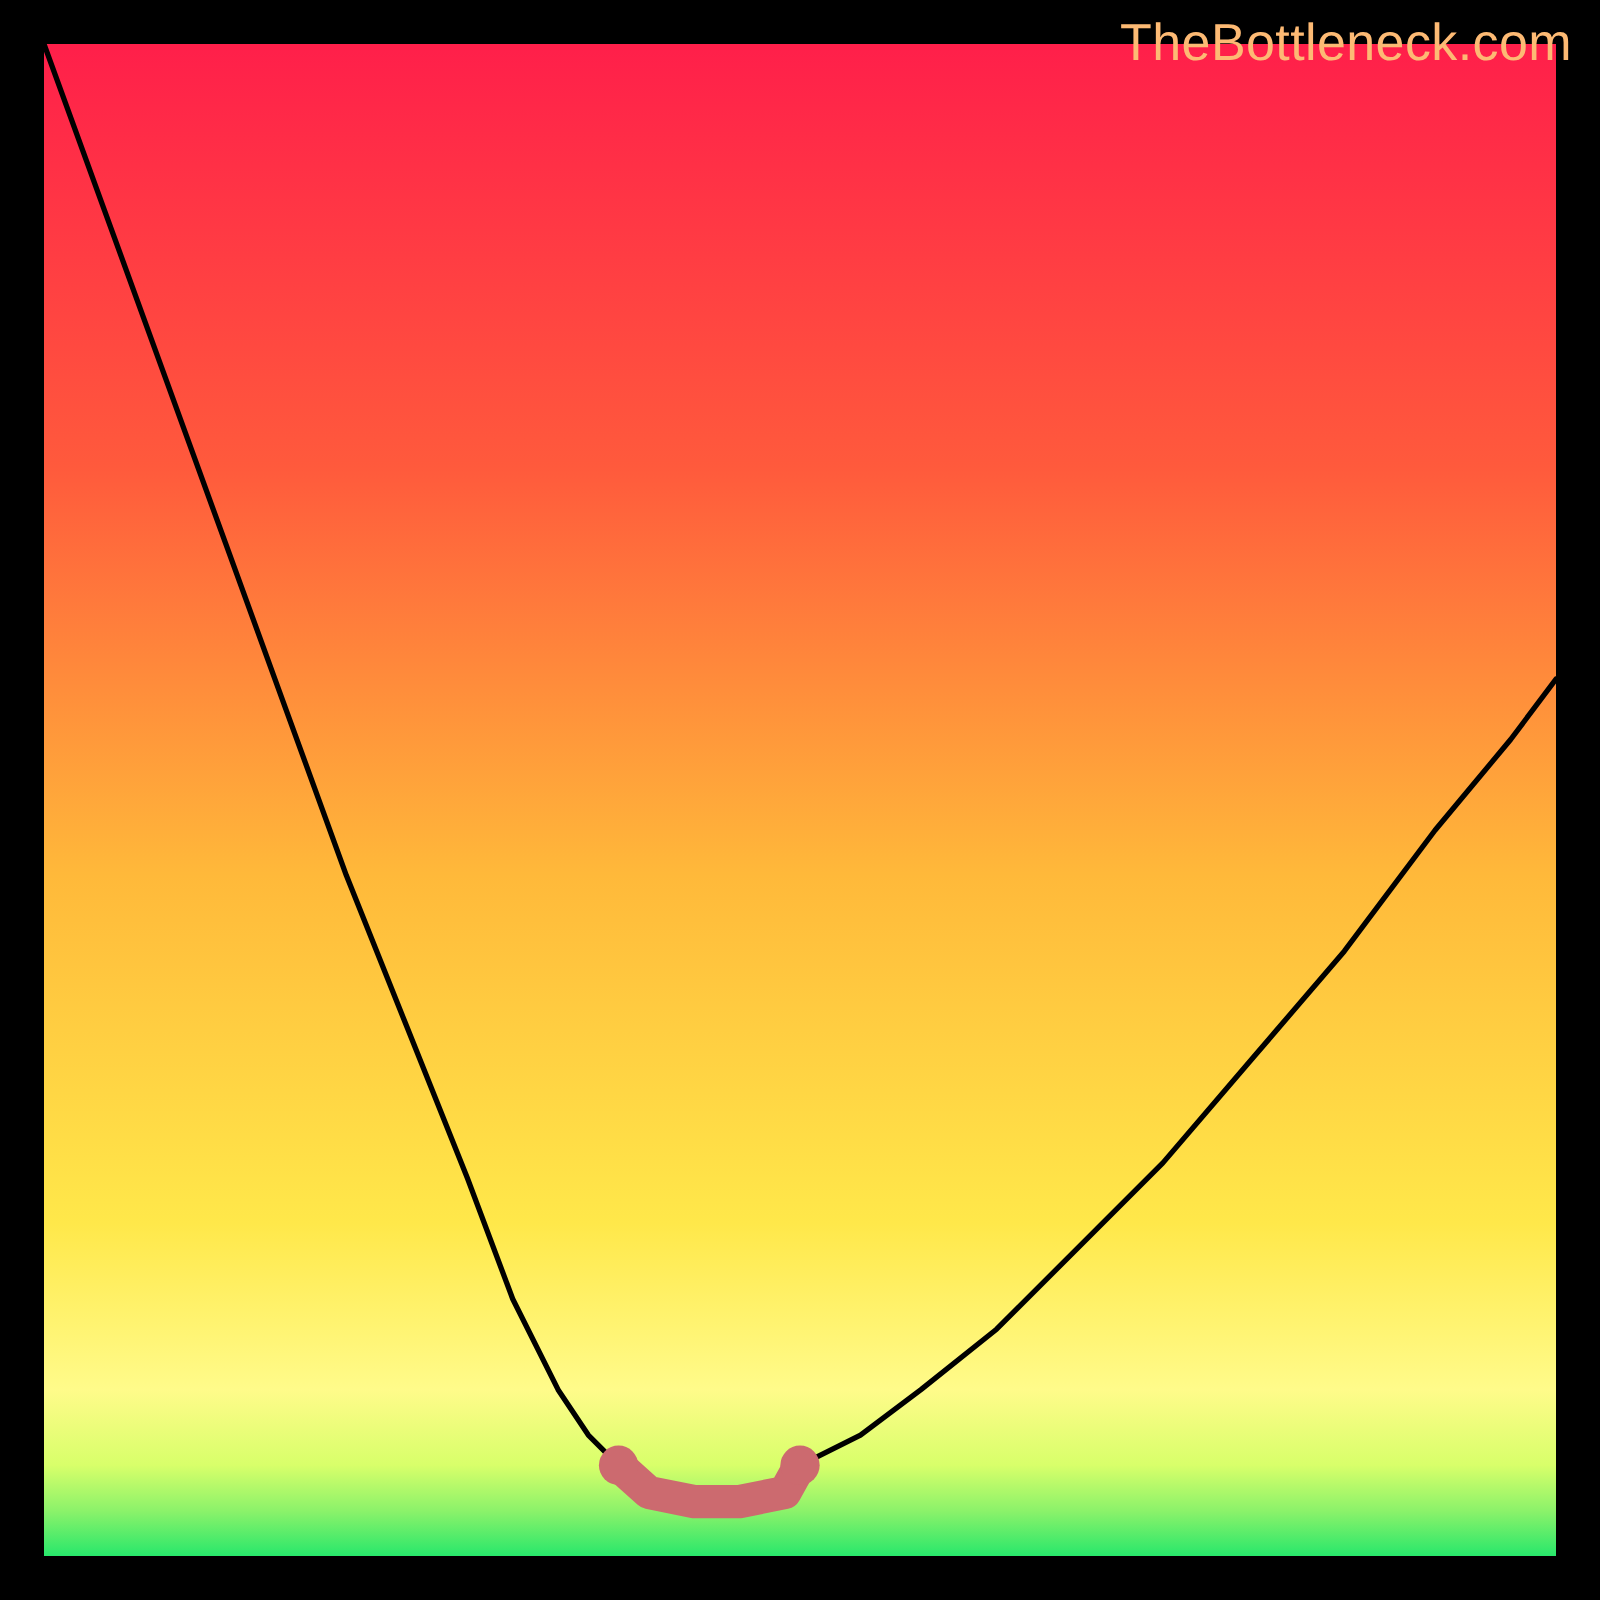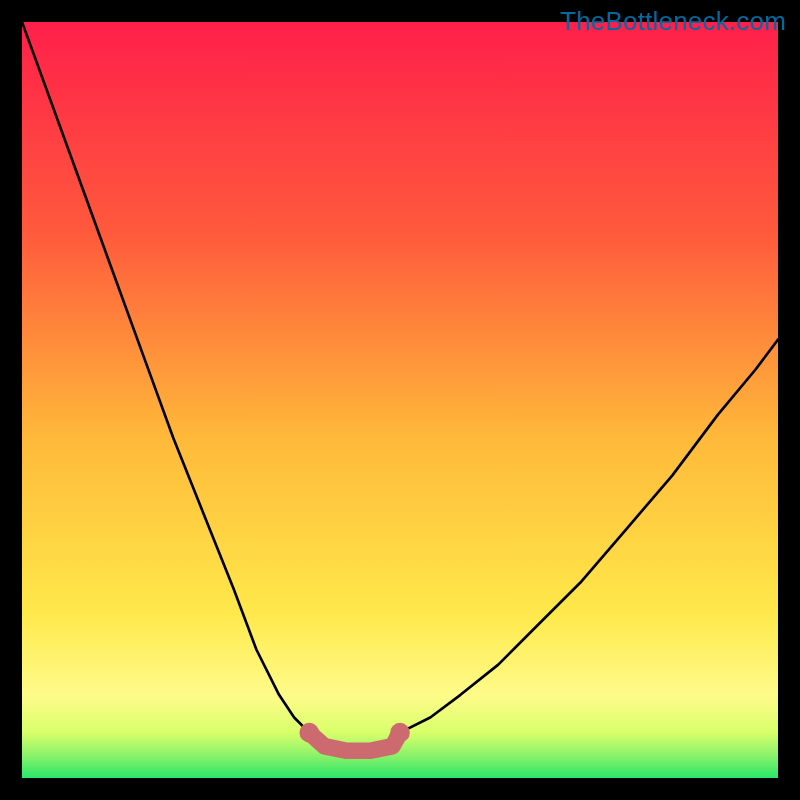--- a/index.html
+++ b/index.html
@@ -16,21 +16,21 @@
     height: 800px;
     background: #000;
   }
   .watermark {
     position: absolute;
     top: 6px;
     right: 14px;
     font-family: Arial, Helvetica, sans-serif;
     font-size: 26px;
     font-weight: 500;
-    color: #0369a1;
+    color: #fdba74;
     letter-spacing: 0.2px;
     z-index: 10;
   }
   svg.plot {
     position: absolute;
     left: 22px;
     top: 22px;
     width: 756px;
     height: 756px;
     display: block;

